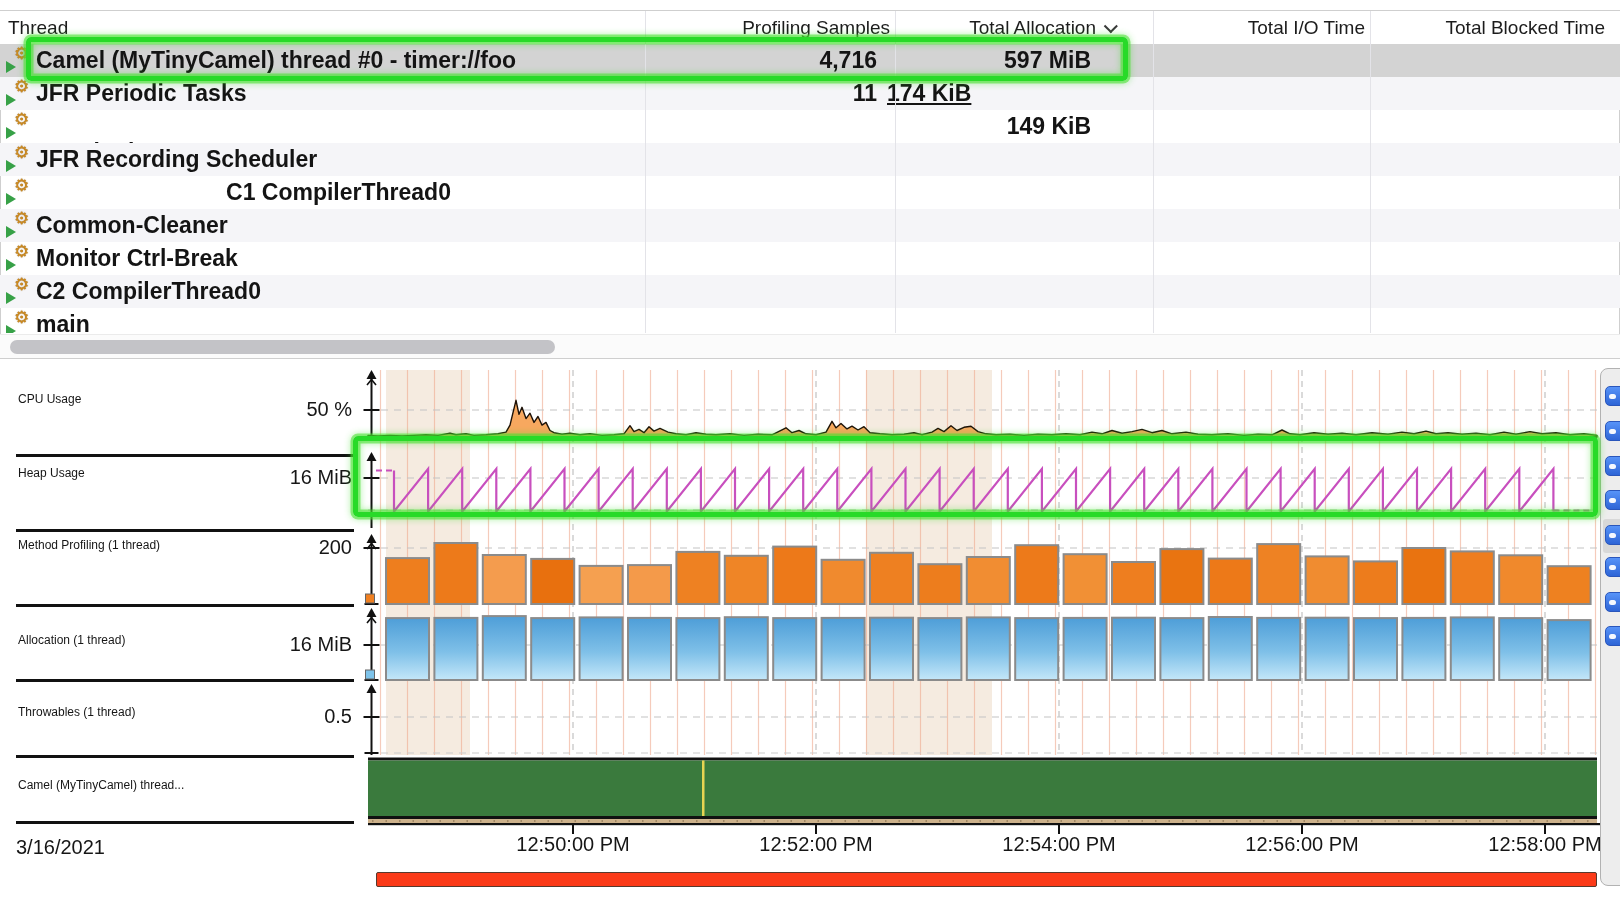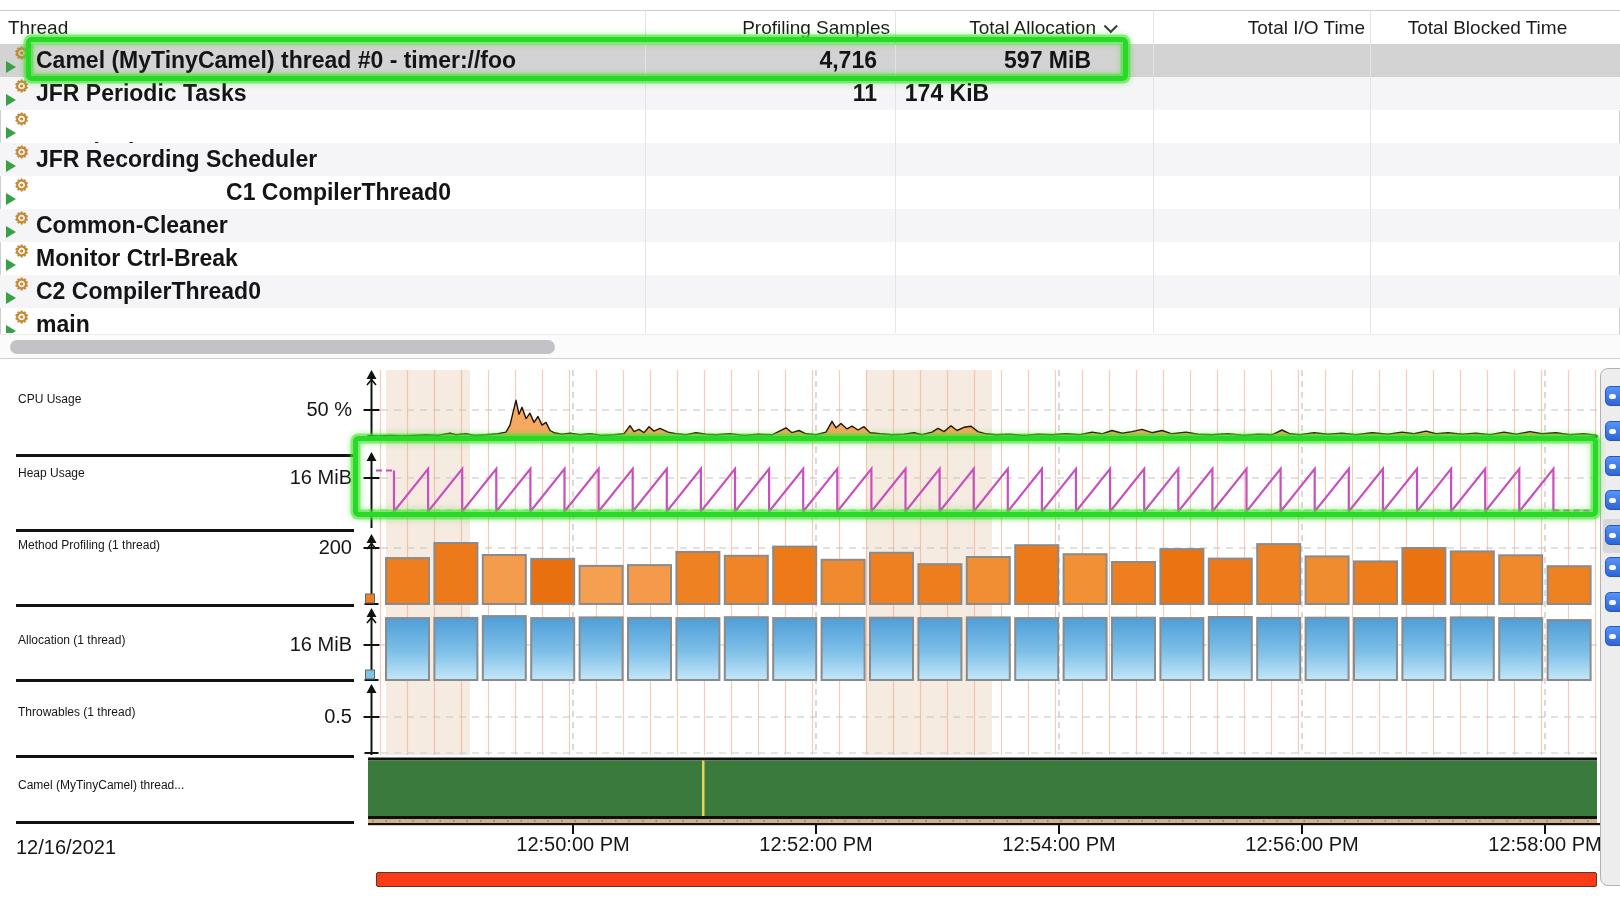--- a/index.html
+++ b/index.html
@@ -47,21 +47,21 @@
 
   <div>
     <div class="tline" style="left:0;top:10px;width:1620px;height:1px"></div>
     <div class="tline" style="left:0;top:10px;width:1px;height:349px"></div>
     <div class="tline" style="left:1619px;top:10px;width:1px;height:349px"></div>
     <div id="t-header" style="position:absolute;left:0;top:11px;width:1620px;height:33px;background:#fff">
         <div class="hcell" style="left: 0px; width: 645px; text-align: left; padding-left: 8px;"><span class="sortwrap"><span>Thread</span></span></div>
         <div class="hcell" style="left: 645px; width: 250px; text-align: right; padding-right: 5px;"><span class="sortwrap"><span>Profiling Samples</span></span></div>
         <div class="hcell" style="left: 895px; width: 258px; text-align: right; padding-right: 40px;"><span class="sortwrap"><span>Total Allocation</span><span class="chev"></span></span></div>
         <div class="hcell" style="left: 1153px; width: 217px; text-align: right; padding-right: 5px;"><span class="sortwrap"><span>Total I/O Time</span></span></div>
-        <div class="hcell" style="left: 1370px; width: 250px; text-align: center; padding-right: 15px;"><span class="sortwrap"><span>Total Blocked Time</span></span></div>
+        <div class="hcell" style="left: 1370px; width: 250px; text-align: right; padding-right: 15px;"><span class="sortwrap"><span>Total Blocked Time</span></span></div>
       </div>
     <div class="tline" style="left:0;top:44px;width:1620px;height:1px;background:#e4e4e4"></div>
     <div id="t-rows" style="position:absolute;left:0;top:44px;width:1620px;height:289px;overflow:hidden">
         <div class="trow selected" style="top: 0px;">
           <div class="ticon">
             <div class="tri"></div>
             <span class="gear">⚙</span>
           </div>
           <div class="tcell" style="left: 36px; width: 605px; text-align: left;">Camel (MyTinyCamel) thread #0 - timer://foo</div>
           <div class="tcell" style="left: 645px; width: 250px; text-align: right; padding-right: 18px;">4,716</div>
@@ -69,31 +69,32 @@
           <div class="tcell" style="left: 1153px; width: 217px; text-align: right; padding-right: 14px;"></div>
           <div class="tcell" style="left: 1370px; width: 250px; text-align: right; padding-right: 14px;"></div>
         </div>
         <div class="trow alt" style="top: 33px;">
           <div class="ticon">
             <div class="tri"></div>
             <span class="gear">⚙</span>
           </div>
           <div class="tcell" style="left: 36px; width: 605px; text-align: left;">JFR Periodic Tasks</div>
           <div class="tcell" style="left: 645px; width: 250px; text-align: right; padding-right: 18px;">11</div>
-          <div class="tcell" style="left: 849px; width: 258px; text-align: center; padding-right: 62px;">174 KiB</div>
+          <div class="tcell" style="left: 887px; width: 258px; text-align: left; padding-right: 62px; text-decoration: underline;">174 KiB</div>
           <div class="tcell" style="left: 1153px; width: 217px; text-align: right; padding-right: 14px;"></div>
           <div class="tcell" style="left: 1370px; width: 250px; text-align: right; padding-right: 14px;"></div>
         </div>
         <div class="trow" style="top: 66px;">
           <div class="ticon">
             <div class="tri"></div>
             <span class="gear">⚙</span>
           </div>
           <div class="tcell" style="left: 36px; width: 605px; text-align: left; margin-top: 26px;">Attach Listener</div>
           <div class="tcell" style="left: 645px; width: 250px; text-align: right; padding-right: 18px;"></div>
+          <div class="tcell" style="left: 895px; width: 258px; text-align: right; padding-right: 62px;">149 KiB</div>
           <div class="tcell" style="left: 1153px; width: 217px; text-align: right; padding-right: 14px;"></div>
           <div class="tcell" style="left: 1370px; width: 250px; text-align: right; padding-right: 14px;"></div>
         </div>
         <div class="trow alt" style="top: 99px;">
           <div class="ticon">
             <div class="tri"></div>
             <span class="gear">⚙</span>
           </div>
           <div class="tcell" style="left: 36px; width: 605px; text-align: left;">JFR Recording Scheduler</div>
           <div class="tcell" style="left: 645px; width: 250px; text-align: right; padding-right: 18px;"></div>
@@ -436,21 +437,21 @@
       <div class="lane-label" style="top: 778px;">Camel (MyTinyCamel) thread...</div>
       <div class="lane-sep" style="top: 821px;"></div>
     </div>
   <div id="time-labels">
       <div class="time-label" style="left: 478px; top: 833px;">12:50:00 PM</div>
       <div class="time-label" style="left: 721px; top: 833px;">12:52:00 PM</div>
       <div class="time-label" style="left: 964px; top: 833px;">12:54:00 PM</div>
       <div class="time-label" style="left: 1207px; top: 833px;">12:56:00 PM</div>
       <div class="time-label" style="left: 1450px; top: 833px;">12:58:00 PM</div>
     </div>
-  <div class="date-label">12/16/2021</div>
+  <div class="date-label">3/16/2021</div>
 
   <div class="range-bar"></div>
 
   <div class="side-panel">
     <div id="side-buttons">
         <div class="side-sel" style="top: 150px;"></div>
         <div class="sbtn" style="top: 17px;"></div>
         <div class="sbtn" style="top: 52px;"></div>
         <div class="sbtn" style="top: 87px;"></div>
         <div class="sbtn" style="top: 121px;"></div>

